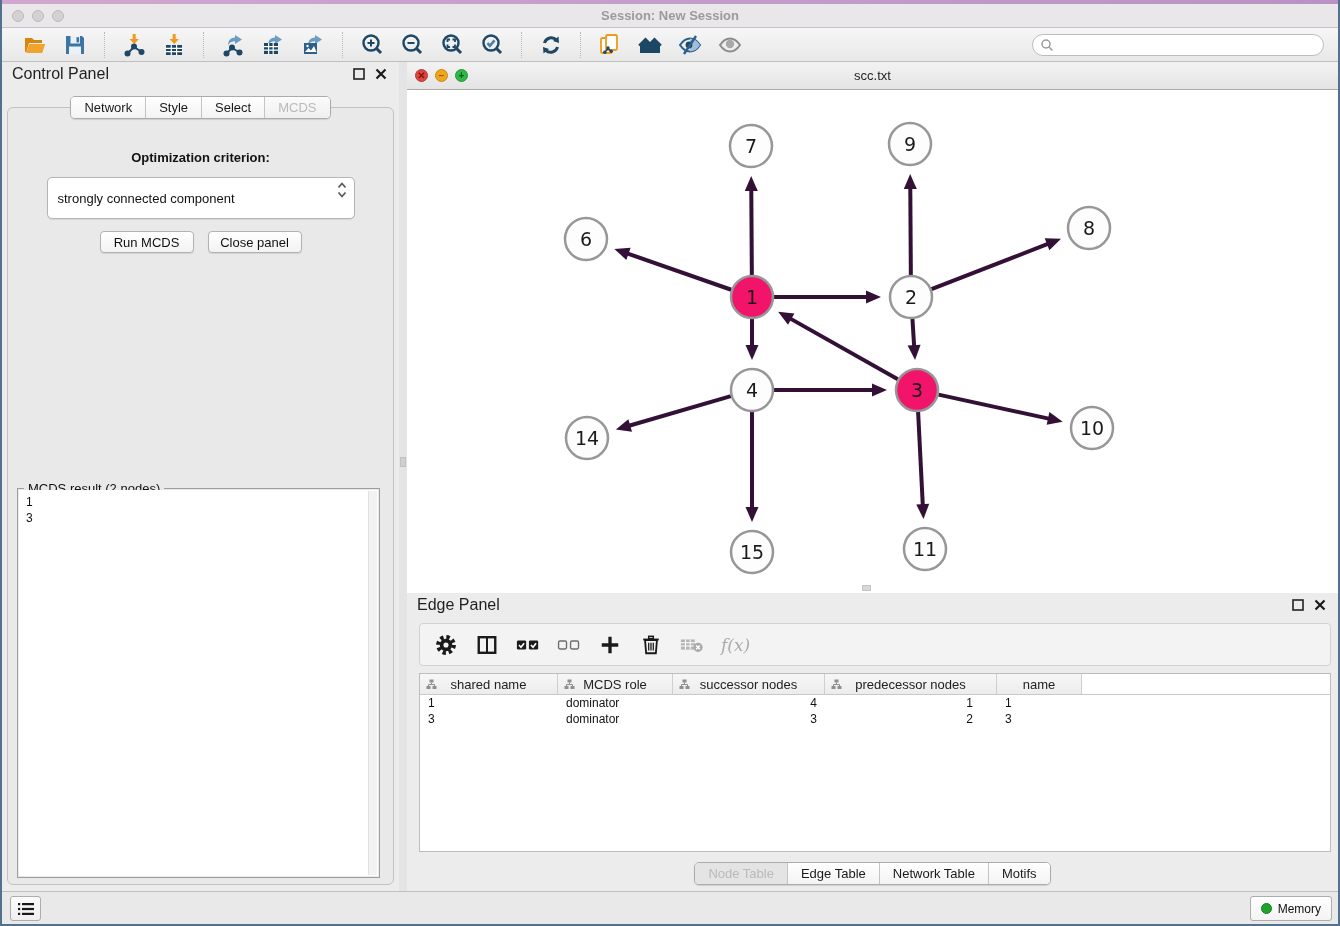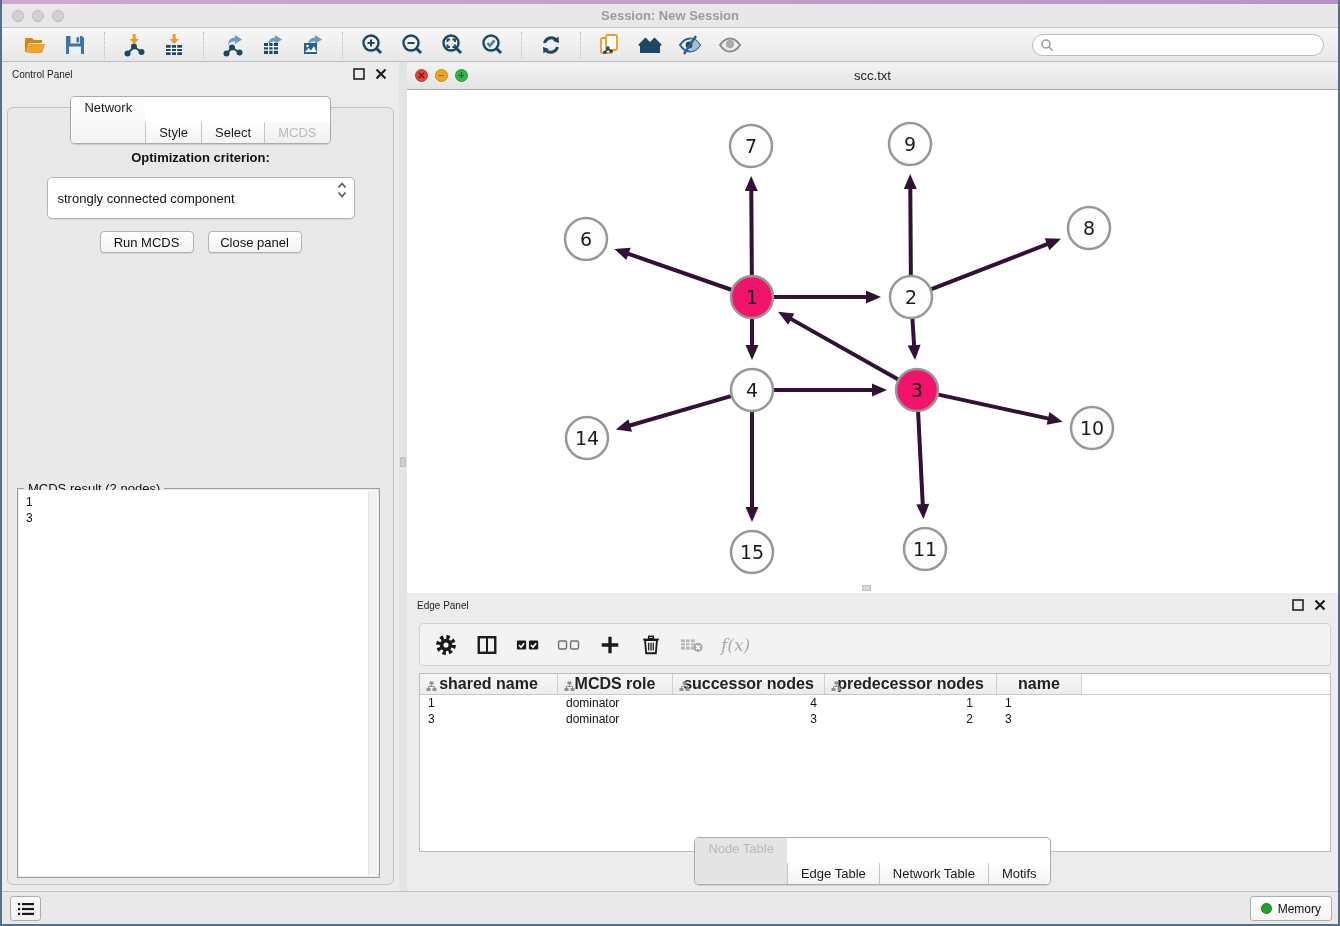--- a/index.html
+++ b/index.html
@@ -25,31 +25,31 @@
   .tbtn { width:26px; height:26px; display:flex; align-items:center; justify-content:center; }
   .tbtn svg { display:block; }
   .toolbar-spacer { flex:1; }
   .searchbox { position:relative; width:292px; height:22px; margin-right:4px; }
   .searchbox input { width:100%; height:100%; border:1px solid #BDBDBD; border-radius:11px;
                      background:#FFF; padding:0 10px 0 26px; font-size:12px; font-family:inherit; outline:none; }
   .searchbox .mag { position:absolute; left:8px; top:4px; }
 
   
   .panel-header { display:flex; align-items:center; height:24px; padding:0 10px; }
-  .panel-title { font-size:10px; color:#1F1F1F; }
+  .panel-title { font-size:16px; color:#1F1F1F; }
   .panel-header .sp { flex:1; }
   .wbtn { width:16px; height:16px; display:flex; align-items:center; justify-content:center; margin-left:6px; }
 
   
   .control-panel { position:absolute; left:0; top:62px; width:397px; height:831px; background:#ECECEC; }
   .cp-tabs-wrap { position:absolute; left:0; top:34px; width:100%; display:flex; justify-content:center; z-index:3; }
   .seg { display:inline-flex; border:1px solid #ABABAB; border-radius:5px; overflow:hidden;
          background:#FFF; box-shadow:0 1px 1px rgba(0,0,0,.12); }
   .seg .segbtn { padding:3px 13px; font-size:13px; color:#1A1A1A; background:linear-gradient(#FFFFFF,#F3F3F3); }
-  .seg .segbtn + .segbtn { border-left:1px solid #C4C4C4;margin-top:25px; }
+  .seg .segbtn + .segbtn { border-left:1px solid #C4C4C4; }
   .seg .segbtn.sel { color:#BBB9BB; background:linear-gradient(#FBFBFB,#EFEFEF); }
   .cp-content { position:absolute; left:5px; right:5px; top:45px; bottom:8px; background:#E9E9E9;
                 border:1px solid #C2C2C2; border-radius:6px; }
   .opt-label { text-align:center; margin-top:42px; font-size:13px; color:#111;font-weight:bold; }
   .dropdown { position:relative; margin:12px auto 0; width:308px; height:42px; background:#FFF;
               border:1px solid #B5B5B5; border-radius:5px; font-size:13px; color:#111;
               display:flex; align-items:center; padding:0 24px 0 10px; box-shadow:0 1px 1px rgba(0,0,0,.08); }
   .dropdown .steppers { position:absolute; right:7px; top:3px; }
   .btn-row { display:flex; justify-content:center; gap:14px; margin-top:12px; }
   .macbtn { min-width:94px; height:22px; background:linear-gradient(#FFFFFF,#F2F2F2); border:1px solid #B2B2B2;
@@ -82,21 +82,21 @@
   
   .table-panel { position:absolute; left:405px; top:593px; width:931px; height:300px; background:#ECECEC; }
   .tp-toolbar { position:absolute; left:12px; right:7px; top:30px; height:43px; background:#F3F3F3;
                 border:1px solid #D2D2D2; border-radius:4px; display:flex; align-items:center; gap:17px; padding:0 14px; }
   .tp-btn { display:flex; align-items:center; justify-content:center; width:24px; height:24px; }
   .fx { font-family:"DejaVu Serif", serif; font-style:italic; font-size:17px; color:#ABABAB; }
   .tp-table { position:absolute; left:12px; right:7px; top:80px; bottom:41px; background:#FFF; border:1px solid #BDBDBD; overflow:hidden; }
   .thead { display:flex; height:21px; border-bottom:1px solid #C9C9C9; background:#FFF; }
   .th { background:linear-gradient(#F7F7F7,#ECECEC); border-right:1px solid #CFCFCF;
         display:flex; align-items:center; justify-content:center; position:relative;
-        font-size:16px; color:#222;font-weight:bold; }
+        font-size:13px; color:#222; }
   .th .colicon { position:absolute; left:6px; top:4px; }
   .trow { display:flex; height:16px; font-size:12px; color:#111; align-items:center; }
   .td { padding:0 8px; white-space:nowrap; overflow:hidden; }
   .td.r { text-align:right; }
   .td.pr { text-align:right; padding-right:24px; }
   .tp-tabs-wrap { position:absolute; left:0; right:0; bottom:8px; display:flex; justify-content:center; }
 
   
   .statusbar { position:absolute; left:0; right:0; bottom:0; height:33px; background:#E9E9E9; border-top:1px solid #C0C0C0; }
   .list-btn { position:absolute; left:8px; top:4px; width:31px; height:25px; background:linear-gradient(#FCFCFC,#EFEFEF);

